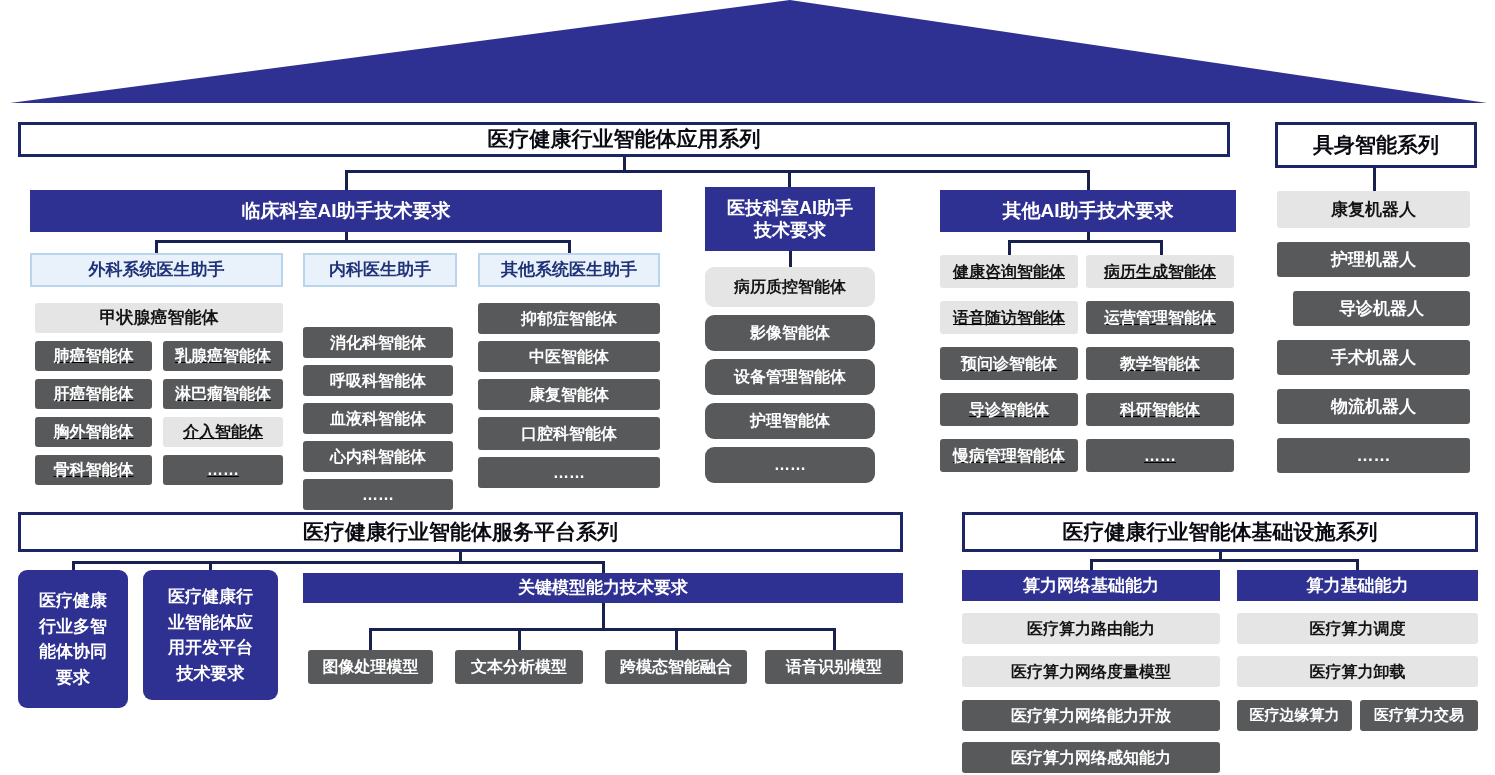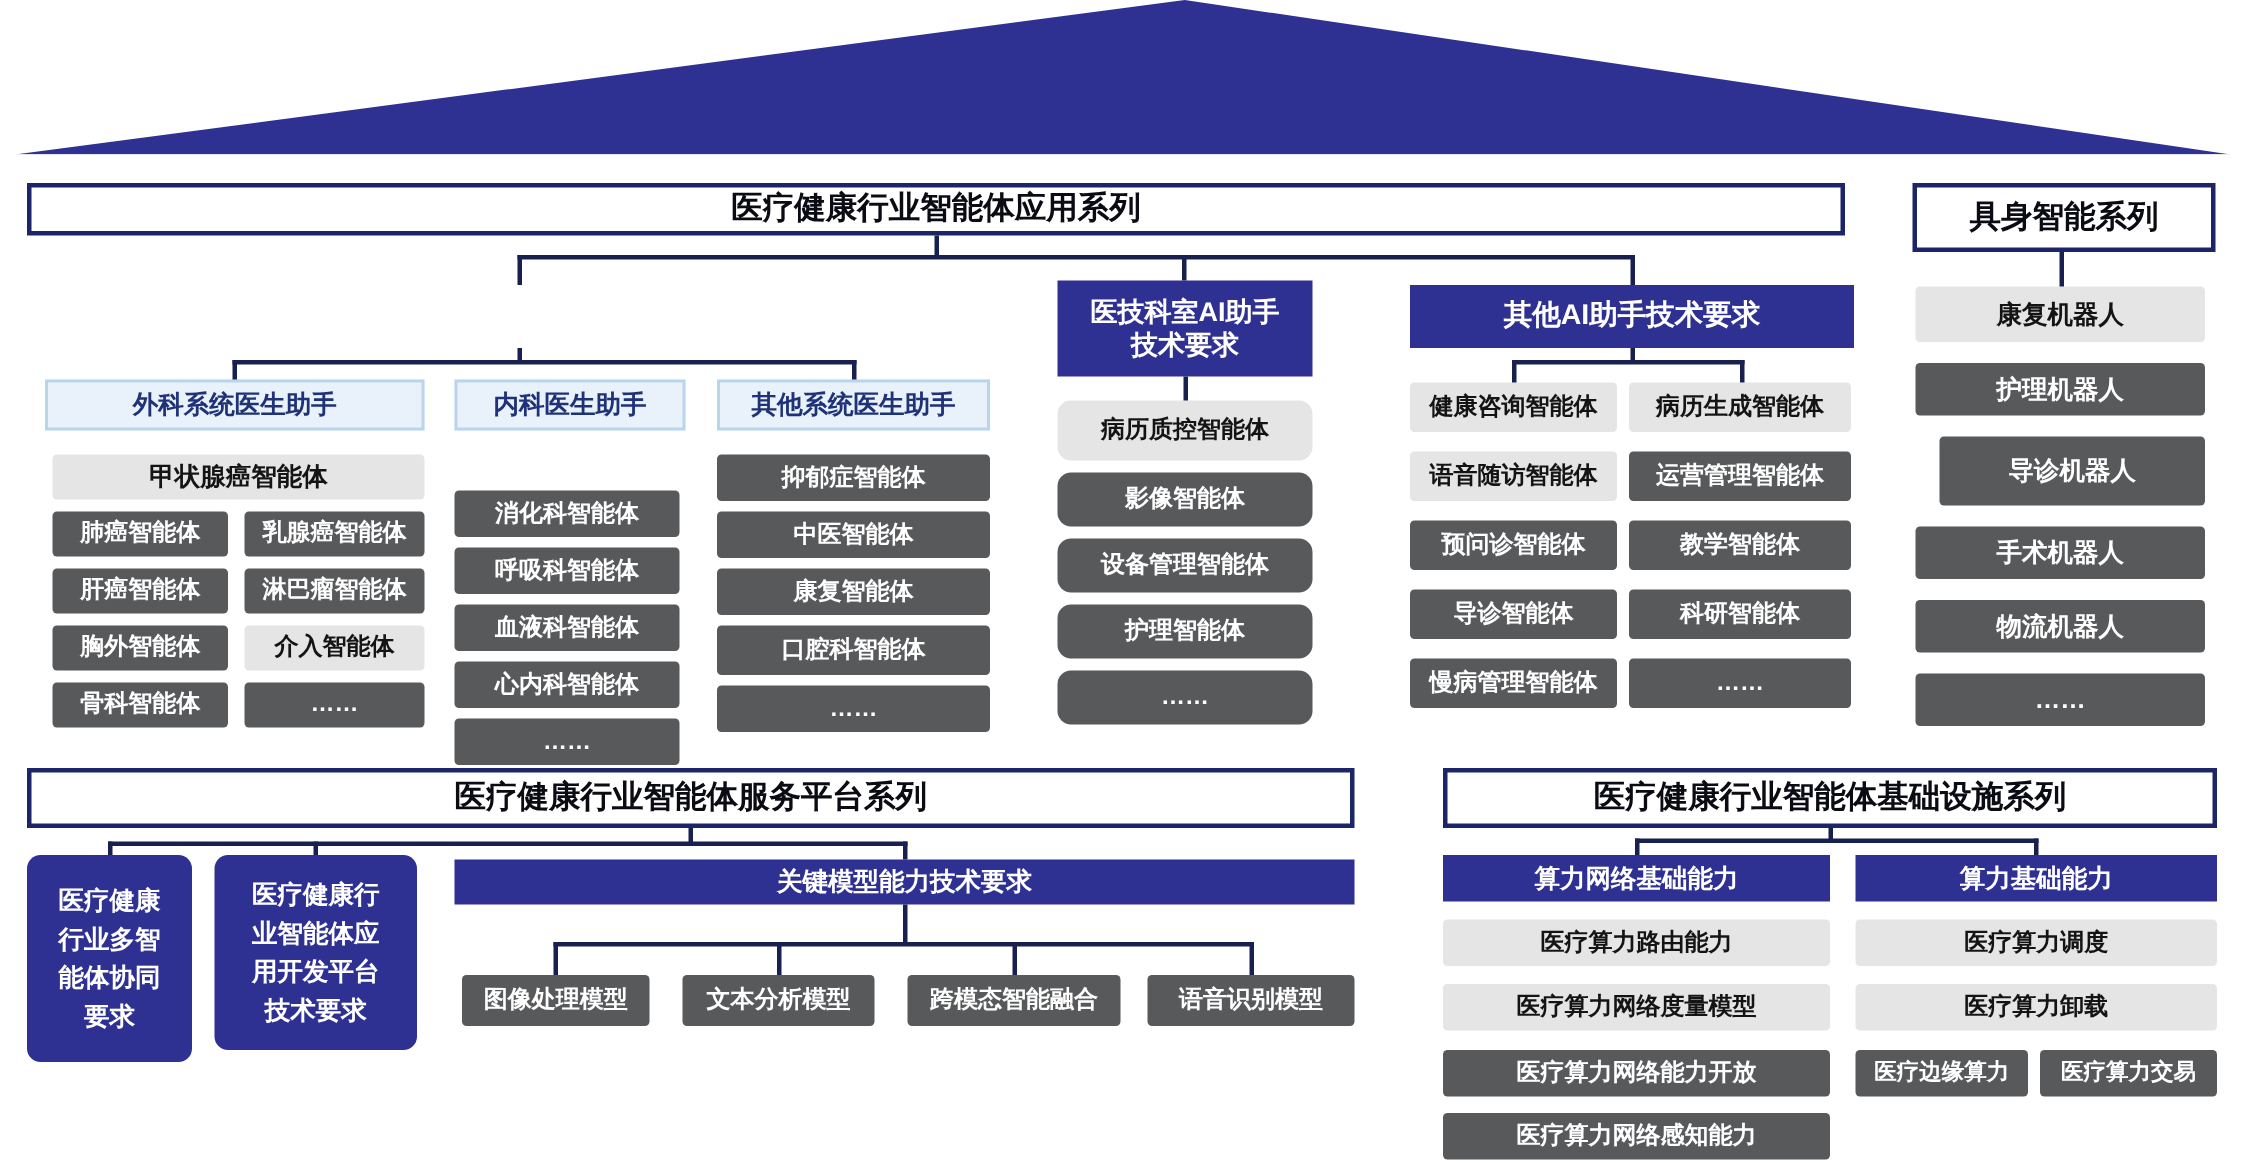--- a/index.html
+++ b/index.html
@@ -13,35 +13,36 @@
        box-sizing:border-box;font-weight:bold;text-align:center;line-height:1.25;}
   .hdr{background:#fff;border:3px solid #1c2567;color:#0b0b14;font-size:21px;}
   .n{background:#2e3192;color:#fff;font-size:19px;}
   .o{background:#e5e5e5;color:#141414;font-size:16px;border-radius:3px;}
   .g{background:#58595b;color:#fff;font-size:16px;border-radius:3px;}
   .lb{background:#e9f2fb;border:2px solid #b9d5ee;color:#1f3278;font-size:17px;}
   .pre{white-space:pre-line;}
   .round{border-radius:9px;}
   .col{position:absolute;display:flex;flex-direction:column;}
   .col .box{position:static;}
-  .gridbox{position:absolute;display:grid;}
+  .gridbox{position:absolute;display:grid;text-decoration:underline;}
   .gridbox .box{position:static;}
   .cl{position:absolute;background:#17204f;}
   .fs15{font-size:15px;}.fs17{font-size:17px;}.fs18{font-size:18px;}
 </style>
 </head>
 <body>
 
 <div class="stage">
 
   <div class="roof"></div>
 
   <div class="box hdr" style="left:18px;top:122px;width:1212px;height:35px;">医疗健康行业智能体应用系列</div>
   <div class="box hdr" style="left:1275px;top:122px;width:202px;height:46px;">具身智能系列</div>
 
+  <div class="box n" style="left:30px;top:190px;width:632px;height:42px;">临床科室AI助手技术要求</div>
   <div class="box n pre fs18" style="left:705px;top:187px;width:170px;height:64px;">医技科室AI助手
 技术要求</div>
   <div class="box n" style="left:940px;top:190px;width:296px;height:42px;">其他AI助手技术要求</div>
 
   <div class="box lb" style="left:30px;top:253px;width:253px;height:34px;">外科系统医生助手</div>
   <div class="box lb" style="left:303px;top:253px;width:154px;height:34px;">内科医生助手</div>
   <div class="box lb" style="left:478px;top:253px;width:182px;height:34px;">其他系统医生助手</div>
 
   <div class="box o fs17" style="left:35px;top:303px;width:248px;height:30px;">甲状腺癌智能体</div>
   <div class="gridbox" style="left:35px;top:341px;width:248px;grid-template-columns:117px 120px;column-gap:11px;row-gap:8px;grid-auto-rows:30px;">
@@ -88,21 +89,21 @@
     <div class="box g">教学智能体</div>
     <div class="box g">导诊智能体</div>
     <div class="box g">科研智能体</div>
     <div class="box g">慢病管理智能体</div>
     <div class="box g">……</div>
   </div>
 
   <div class="col" style="left:1277px;top:191px;width:193px;gap:14px;">
     <div class="box o fs17" style="height:37px;">康复机器人</div>
     <div class="box g fs17" style="height:35px;">护理机器人</div>
-    <div class="box g fs17" style="height:46px;margin-left:16px;">导诊机器人</div>
+    <div class="box g fs17" style="height:35px;margin-left:16px;">导诊机器人</div>
     <div class="box g fs17" style="height:35px;">手术机器人</div>
     <div class="box g fs17" style="height:35px;">物流机器人</div>
     <div class="box g fs17" style="height:35px;">……</div>
   </div>
 
   <div class="box hdr" style="left:18px;top:512px;width:885px;height:40px;">医疗健康行业智能体服务平台系列</div>
   <div class="box n round pre fs17" style="left:18px;top:570px;width:110px;height:138px;line-height:1.5;">医疗健康
 行业多智
 能体协同
 要求</div>

